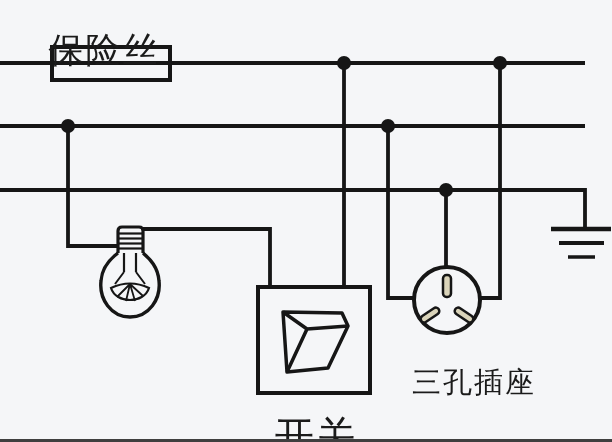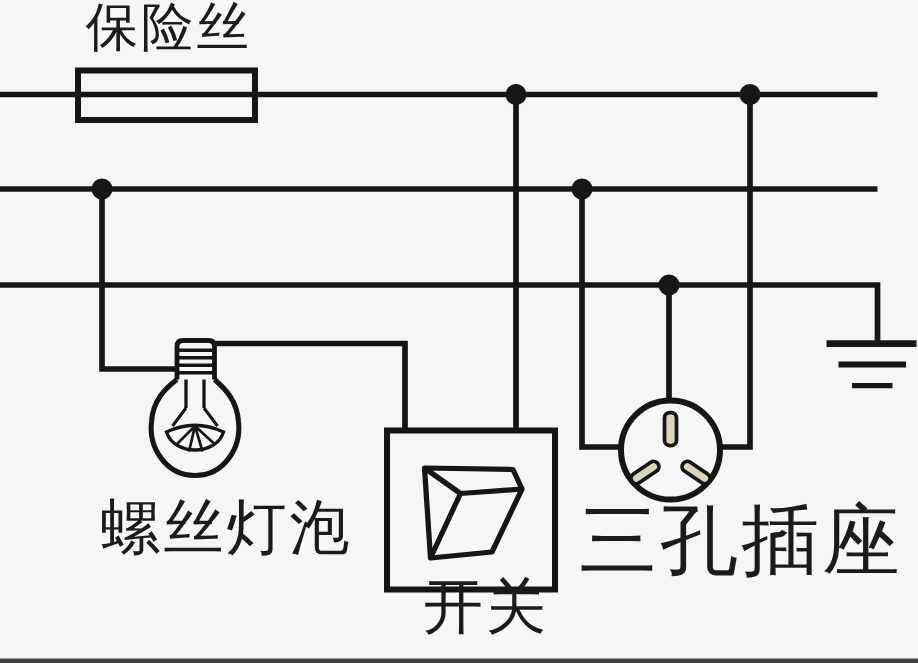--- a/index.html
+++ b/index.html
@@ -19,29 +19,30 @@
   }
   .stage svg{position:absolute;left:0;top:0;}
   .wire{stroke:var(--line);stroke-width:3.8;fill:none;}
   .box{stroke:var(--line);stroke-width:4;fill:none;}
   .sym{stroke:var(--line);fill:none;}
   .dot{fill:var(--line);stroke:none;}
   .slot{fill:var(--slot);stroke:var(--line);stroke-width:2.5;}
   .label{
     position:absolute;
     color:var(--text);
-    text-align:right;
+    text-align:center;
     line-height:1.05;
     letter-spacing:2px;
     white-space:nowrap;
+    margin-top:32px;
   }
   .label-fuse{left:40px;top:1px;width:128px;font-size:35px;}
   .label-bulb{left:57px;top:331px;width:178px;font-size:40px;}
   .label-switch{left:266px;top:384px;width:100px;font-size:40px;}
-  .label-socket{left:386px;top:335px;width:176px;font-size:52px;}
+  .label-socket{left:386px;top:335px;width:176px;font-size:29px;}
   .bottom-bar{
     position:absolute;left:0;bottom:0;width:612px;height:3px;
     background:var(--bar);
   }
 </style>
 </head>
 <body>
 
 <div class="stage">
 
@@ -93,18 +94,17 @@
 
     <g>
       <circle class="sym" cx="447" cy="300" r="33" stroke-width="4"></circle>
       <rect class="slot" x="443" y="275" width="8" height="22" rx="3.5"></rect>
       <rect class="slot" x="419.5" y="311.5" width="21" height="7" rx="3.5" transform="rotate(-34 430 315)"></rect>
       <rect class="slot" x="453.5" y="311.5" width="21" height="7" rx="3.5" transform="rotate(34 464 315)"></rect>
     </g>
   </svg>
 
   <div class="label label-fuse">保险丝</div>
-  <div class="label label-bulb">螺丝灯泡</div>
   <div class="label label-switch">开关</div>
   <div class="label label-socket">三孔插座</div>
 
   <div class="bottom-bar"></div>
 </div>
 
 </body></html>

